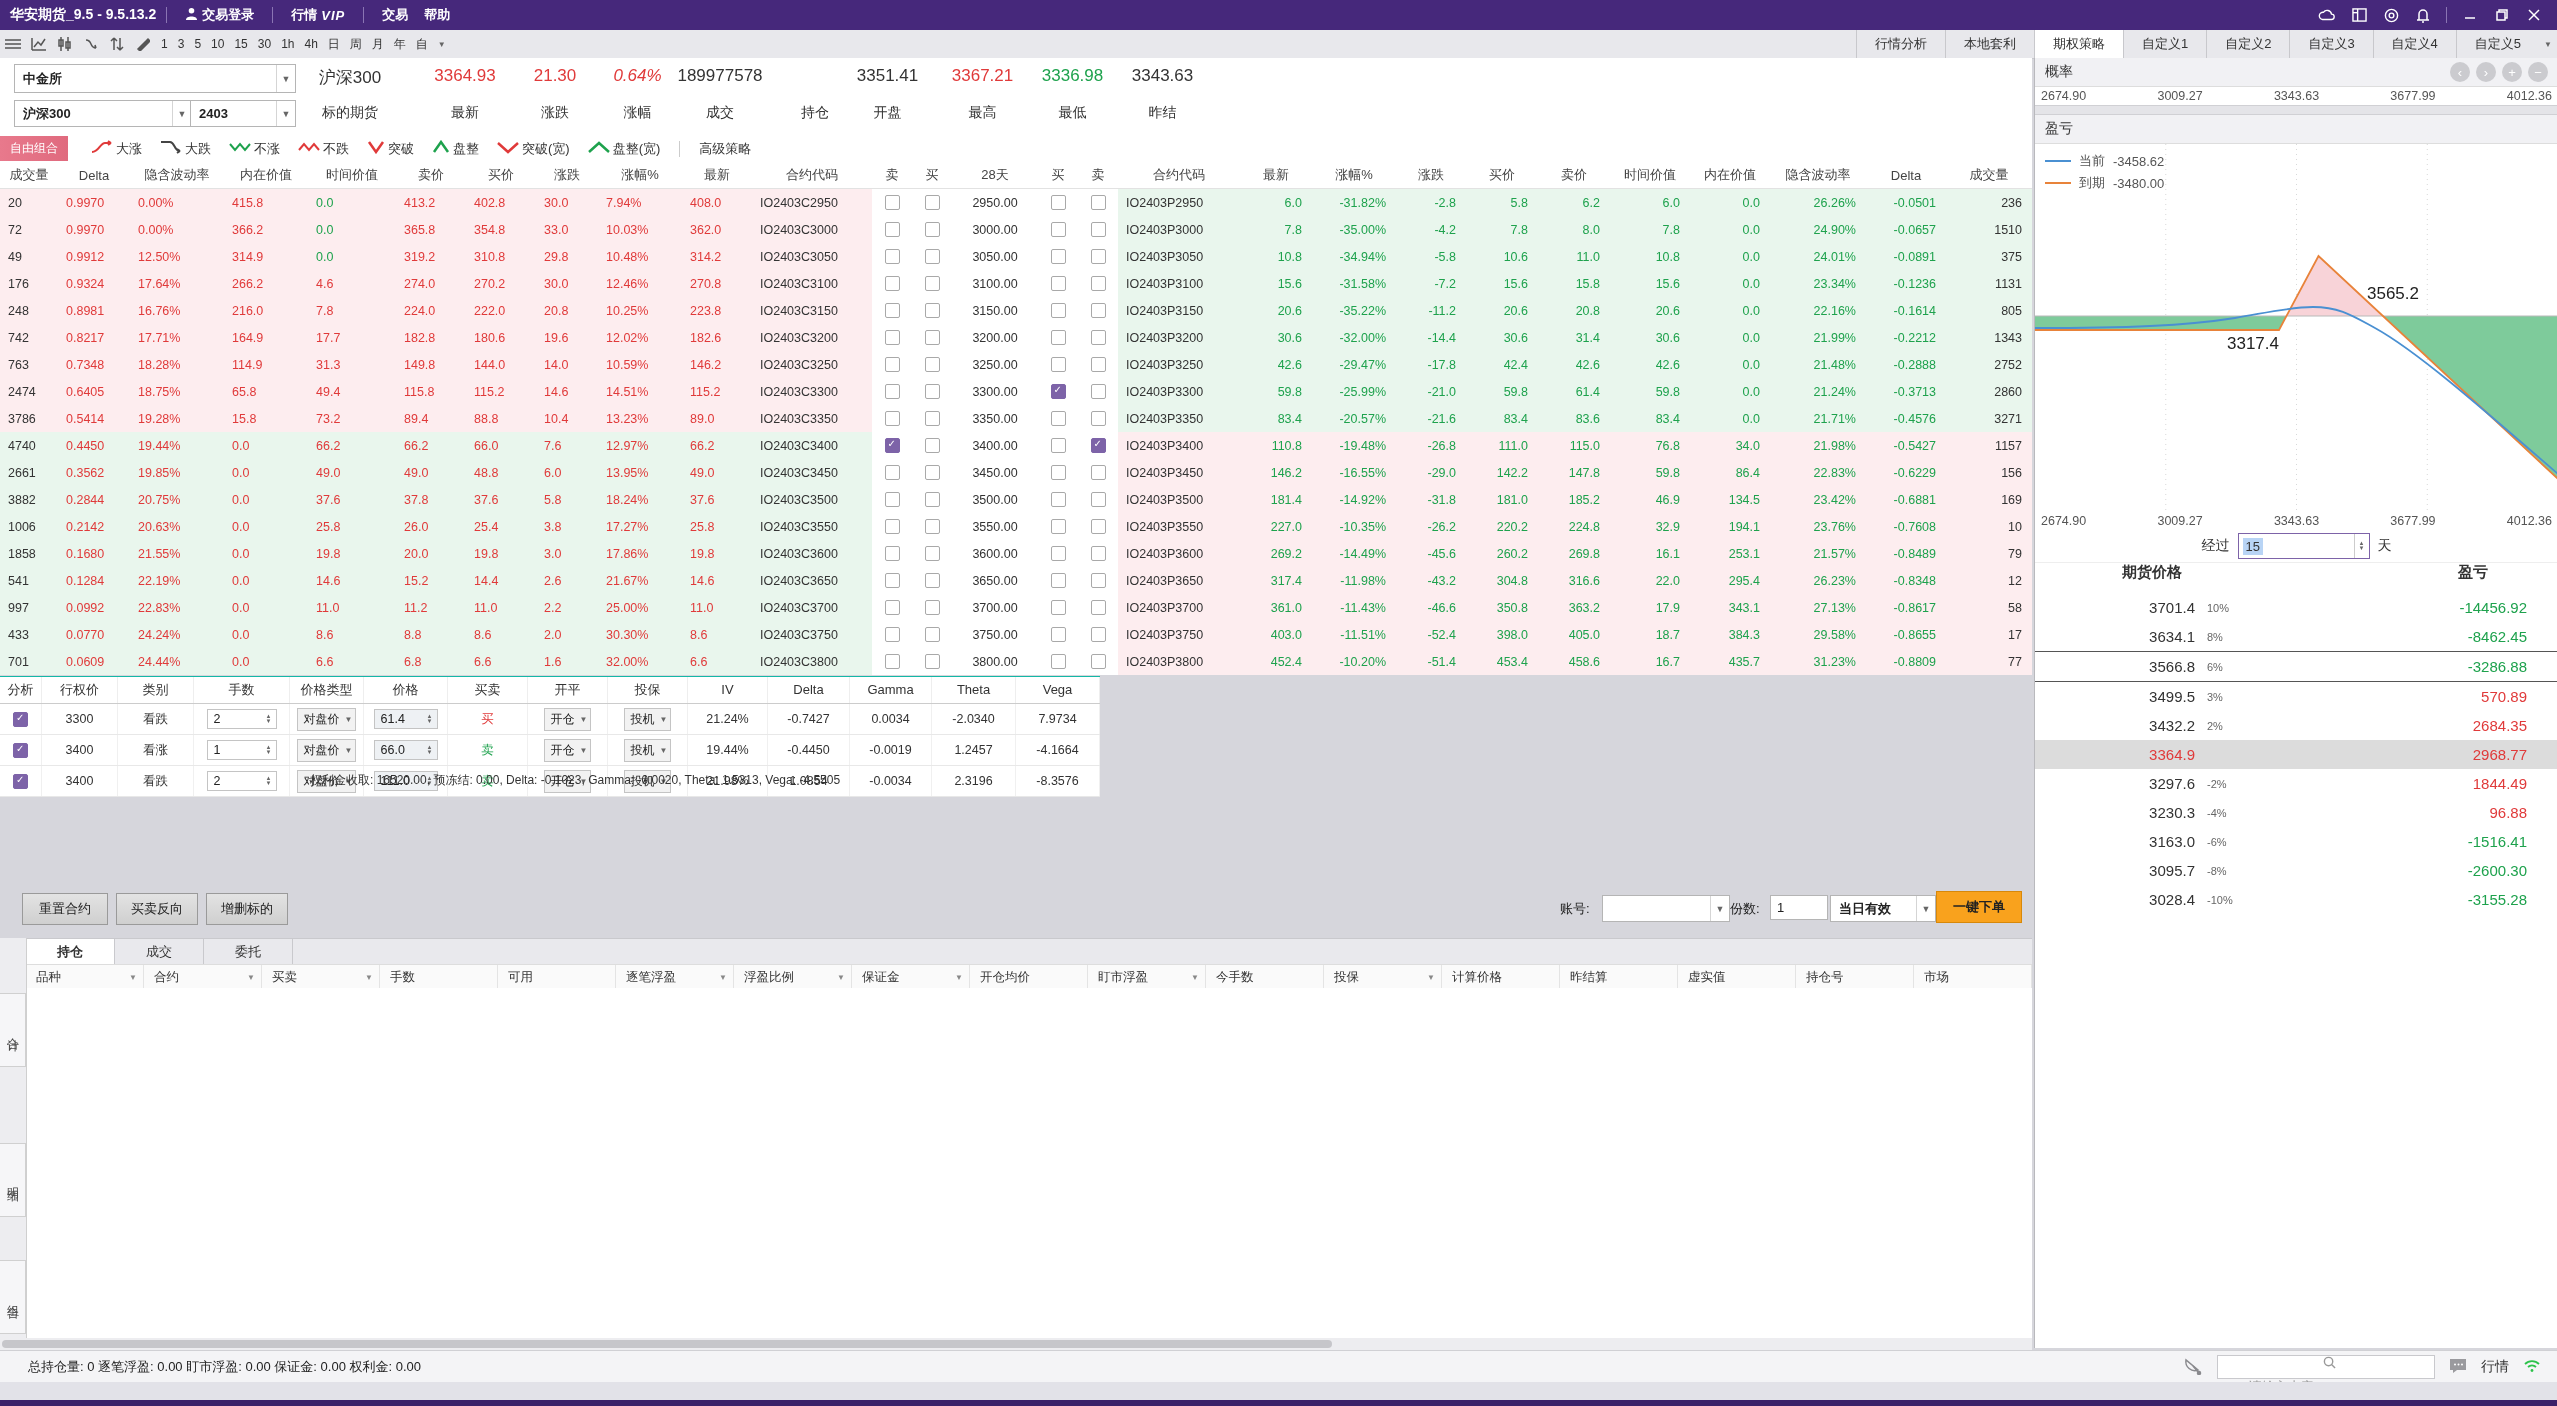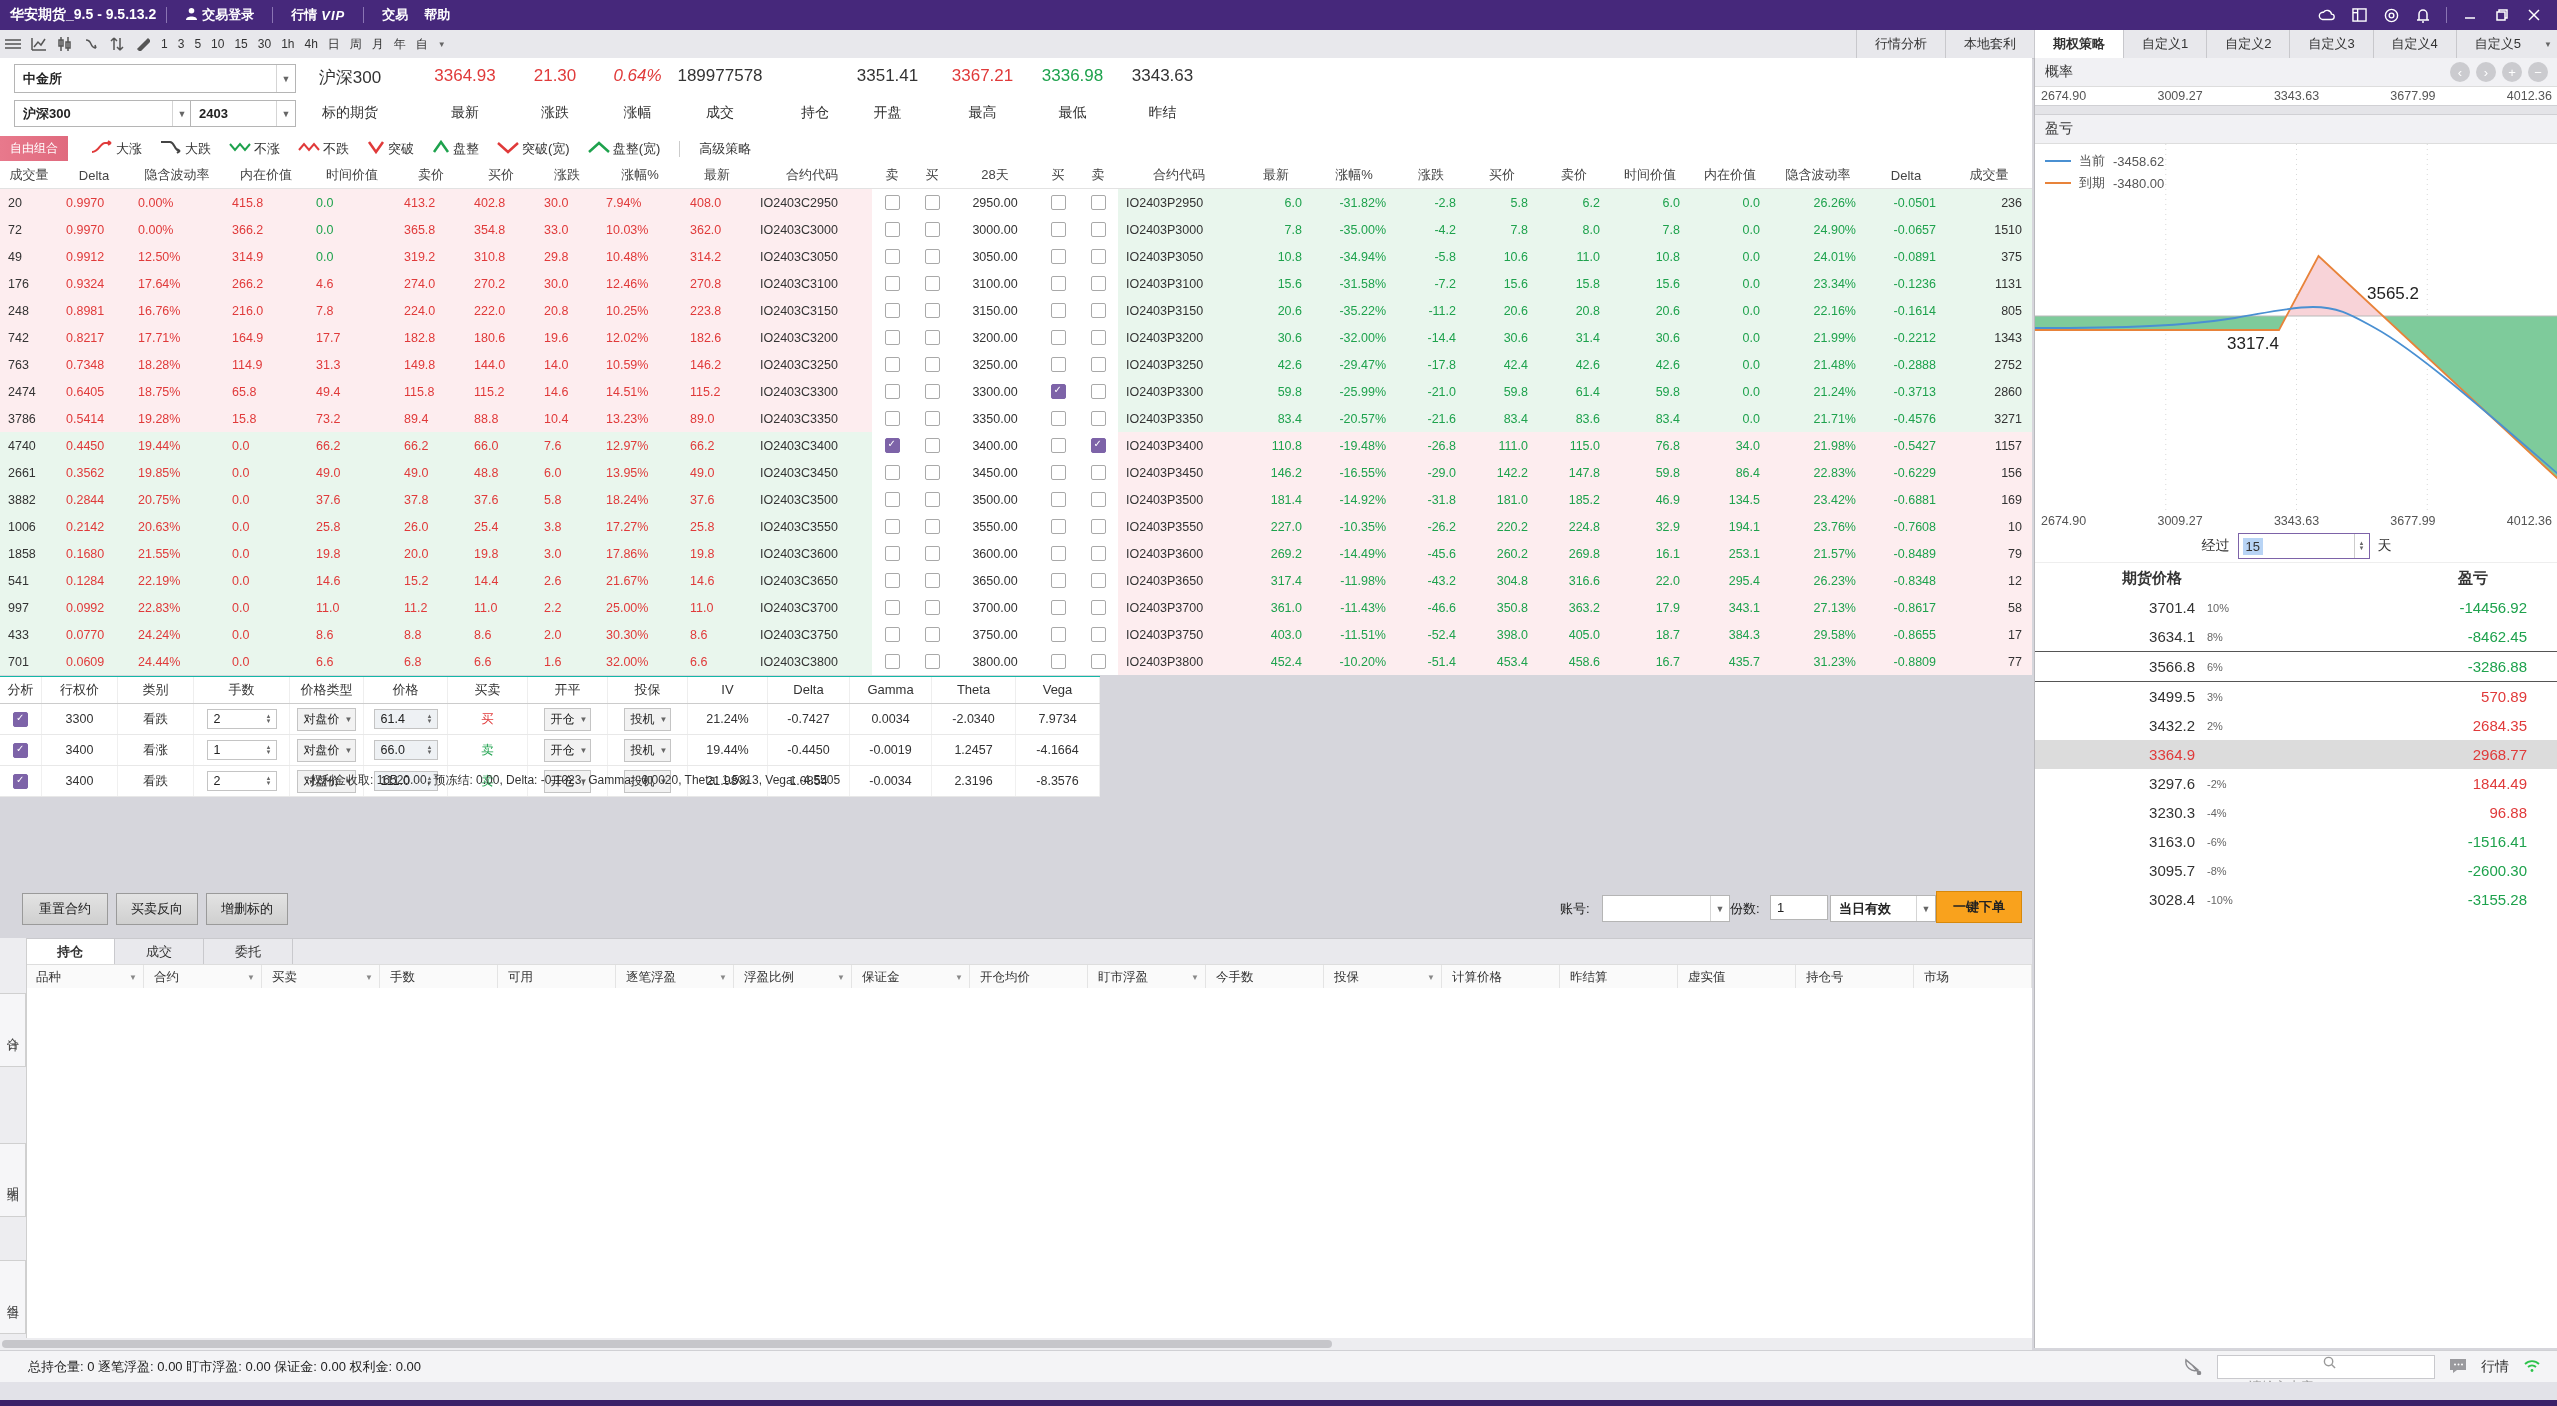--- a/index.html
+++ b/index.html
@@ -15,21 +15,21 @@
   #win-ctrl .ic{width:18px;height:16px;display:flex;align-items:center;justify-content:center;}
   #win-ctrl svg{stroke:#fff;fill:none;stroke-width:1.5;}
   .vsep{width:1px;height:16px;background:#8a74b3;}
   
   #toolbar{left:0;top:30px;width:2557px;height:28px;background:#e8e8ec;border-bottom:1px solid #c8c8cc;display:flex;align-items:center;}
   #toolbar .ico{width:20px;height:18px;margin:0 3px;display:flex;align-items:center;justify-content:center;}
   #toolbar svg{stroke:#555;fill:none;stroke-width:1.5;}
   .period{font-size:12px;color:#333;padding:2px 5px;cursor:default;}
   #ws-tabs{margin-left:auto;display:flex;height:28px;align-items:stretch;}
   .ws-tab{padding:0 18px;display:flex;align-items:center;font-size:13px;color:#333;border-left:1px solid #c8c8cc;background:#e8e8ec;}
-  .ws-tab.active{background:#ffffff;font-weight:bold;}
+  .ws-tab.active{background:#ffffff;font-weight:normal;}
   
   #quotebar{left:0;top:58px;width:2032px;height:77px;background:#fff;border-bottom:1px solid #ddd;}
   .combo{background:#fff;border:1px solid #b5b5b5;display:flex;align-items:center;font-size:13px;color:#222;padding-left:8px;position:absolute;font-weight:bold;}
   .combo .car{margin-left:auto;width:18px;height:100%;border-left:1px solid #d5d5d5;display:flex;align-items:center;justify-content:center;color:#666;font-size:9px;}
   .qv{position:absolute;font-size:17px;color:#222;}
   .ql{position:absolute;font-size:14px;color:#333;}
   .red{color:#e03a3a;} .green{color:#1ea24d;} .dim{color:#333;}
   
   #filterbar{left:0;top:135px;width:2032px;height:27px;background:#fff;display:flex;align-items:center;border-bottom:1px solid #eee;}
   #free-tag{background:linear-gradient(90deg,#e8798c,#e06a7e);color:#fff;font-size:12px;padding:4px 10px;margin-right:14px;}
@@ -101,21 +101,21 @@
   .annot{position:absolute;font-size:13px;}
   .annot.big{font-size:17px;color:#222;}
   #pnl-legend{position:absolute;left:10px;top:8px;font-size:13px;color:#555;}
   #pnl-legend .lrow{display:flex;align-items:center;gap:8px;margin-bottom:4px;}
   .lsample{width:26px;height:0;border-top:2px solid;}
   #elapsed-row{height:32px;display:flex;align-items:center;justify-content:center;gap:8px;font-size:14px;color:#333;border-bottom:1px solid #eee;}
   #elapsed-box{width:130px;height:24px;border:1px solid #7d63a8;background:#fff;display:flex;align-items:center;}
   #elapsed-box .val{background:#b8d4f5;padding:1px 3px;margin-left:4px;font-size:13px;}
   #elapsed-box .spin{margin-left:auto;border-left:1px solid #ccc;height:100%;justify-content:center;padding:0 4px;}
   #price-table{width:523px;}
-  .pt-head{display:flex;height:30px;align-items:center;font-size:15px;font-weight:bold;color:#333;}
+  .pt-head{display:flex;height:30px;font-size:15px;font-weight:bold;color:#333;}
   .pt-row{display:flex;height:29px;align-items:center;font-size:15px;position:relative;}
   .pt-price{width:160px;text-align:right;color:#333;}
   .pt-pct{width:70px;text-align:left;padding-left:12px;font-size:11px;color:#666;}
   .pt-pnl{width:250px;text-align:right;}
   .pt-row.boxed{border-top:1px solid #555;border-bottom:1px solid #555;}
   .pt-row.hl{background:#dcdcdc;}
   .pt-row.hl .pt-price{color:#e03a3a;}
 </style>
 </head>
 <body>

